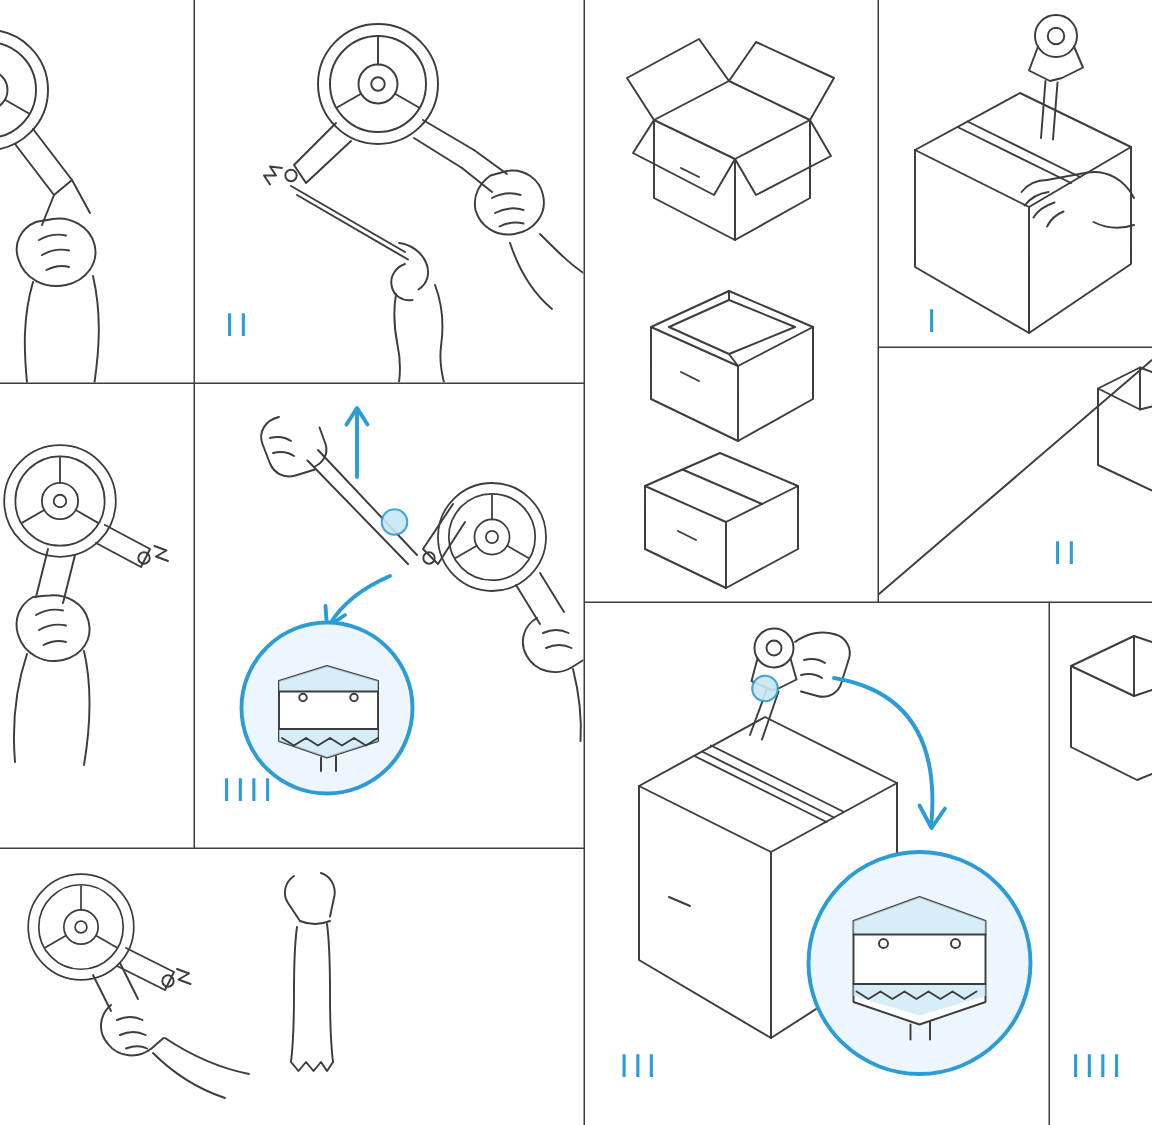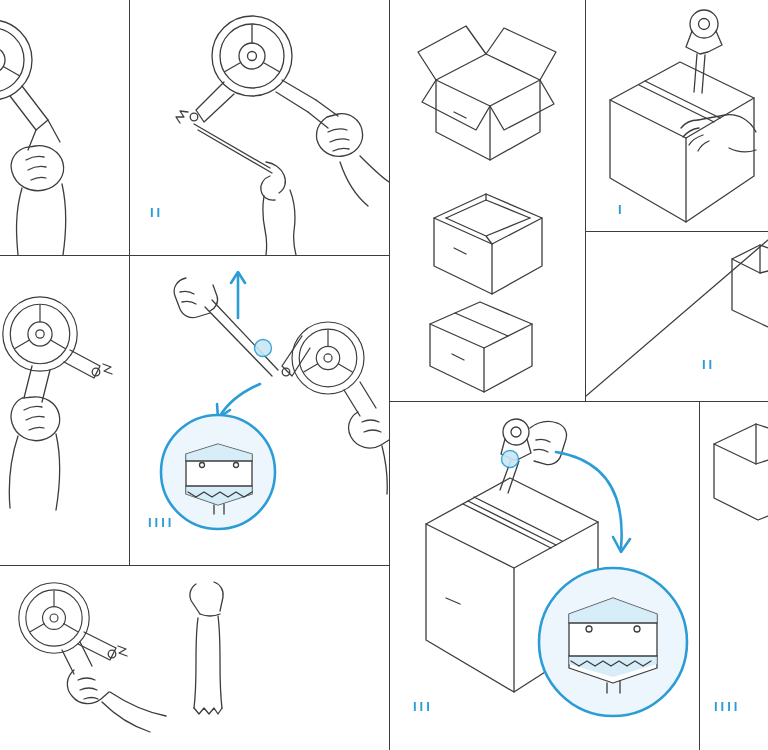--- a/index.html
+++ b/index.html
@@ -15,21 +15,21 @@
   body{
     width:768px;height:750px;position:relative;overflow:hidden;
     font-family:"Liberation Sans",sans-serif;
   }
   .sheet{position:absolute;left:0;top:0;width:768px;height:750px;background:var(--bg);}
   .panel{position:absolute;overflow:hidden;}
   .panel svg{position:absolute;left:0;top:0;}
   .border{position:absolute;background:var(--border);}
   .panel-label{
     position:absolute;color:var(--accent);
-    font-size:13px;font-weight:700;letter-spacing:3px;line-height:1;
+    font-size:22px;font-weight:400;letter-spacing:3px;line-height:1;
     white-space:nowrap;
   }
   .ln{fill:none;stroke:var(--line);stroke-width:1.3;stroke-linecap:round;stroke-linejoin:round;}
   .lnf{fill:#ffffff;stroke:var(--line);stroke-width:1.3;stroke-linecap:round;stroke-linejoin:round;}
   .lt{fill:var(--accent-light);stroke:none;opacity:.75;}
   .accent-ln{fill:none;stroke:var(--accent);stroke-width:2.6;stroke-linecap:round;stroke-linejoin:round;}
   .accent-circle{fill:var(--accent-bg);stroke:var(--accent);stroke-width:2.6;}
   .accent-dot{fill:var(--accent-light);stroke:var(--accent);stroke-width:1.4;opacity:.9;}
 </style>
 </head>

